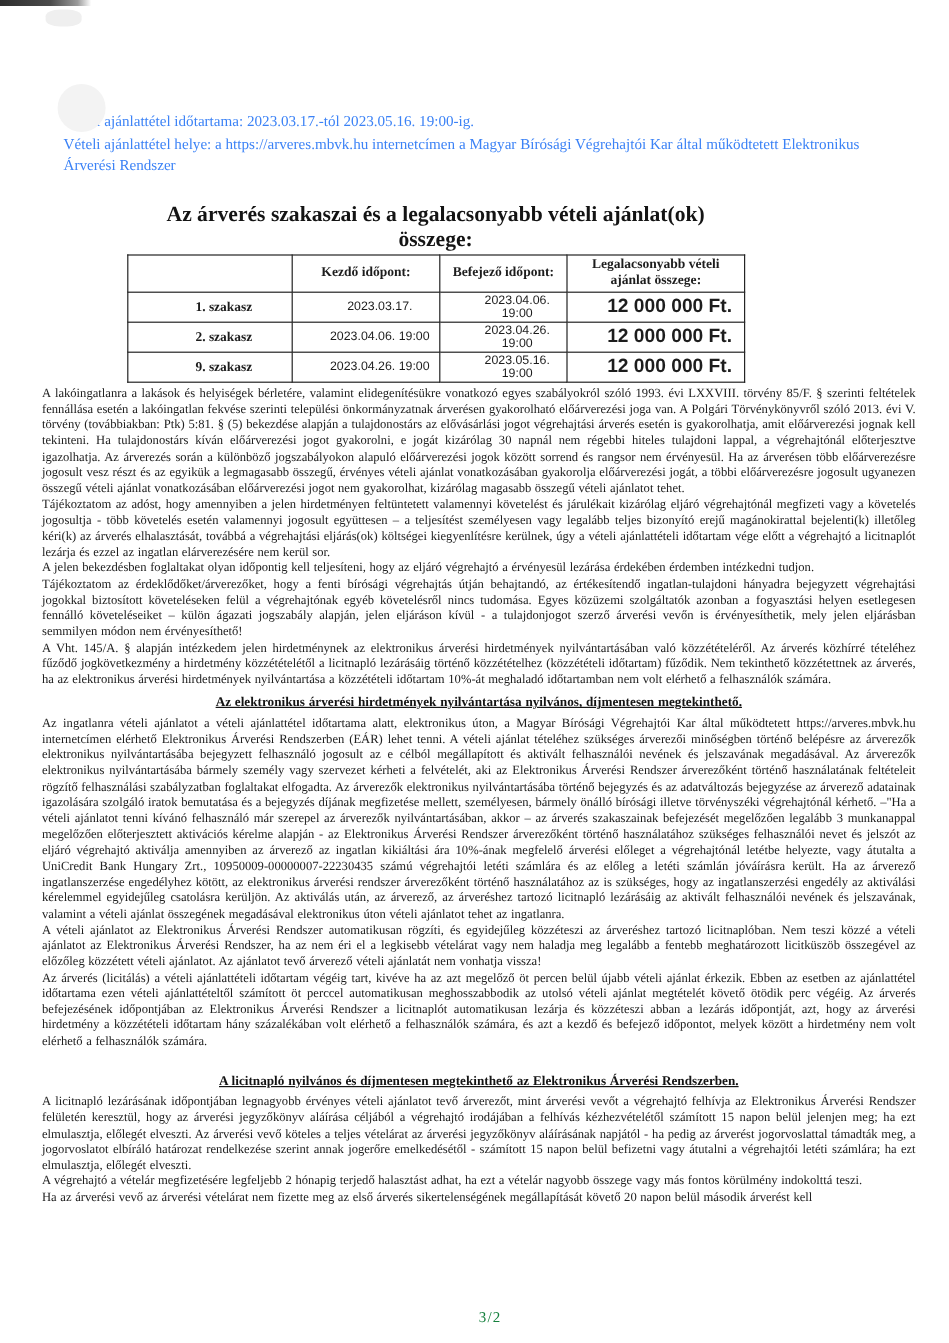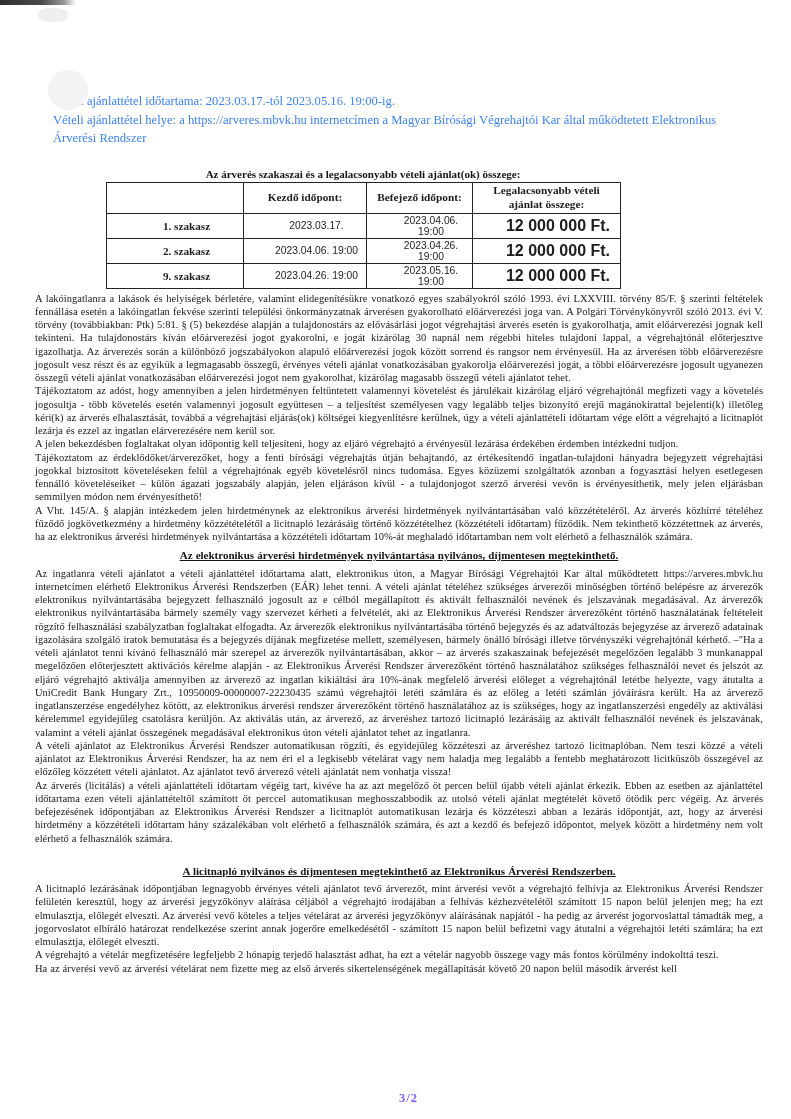--- a/index.html
+++ b/index.html
@@ -17,21 +17,21 @@
   .artifact-smudge1{position:absolute;top:8px;left:38px;width:30px;height:14px;background:#efefef;border-radius:40%;}
   .artifact-smudge2{position:absolute;top:70px;left:48px;width:40px;height:40px;background:#f3f3f3;border-radius:50%;}
 
   .doc-title{
     margin-top:92px;text-align:left;font-weight:normal;
     font-size:12.6px;line-height:18.5px;color:#3b82f6;padding:0 18px;
   }
 
   .table-wrap{width:514px;margin:20px 0 0 71px;}
   .table-caption{
-    text-align:center;font-weight:bold;font-size:11px;color:#141414;margin-bottom:2px;
+    text-align:center;font-weight:bold;font-size:18px;color:#141414;margin-bottom:2px;
   }
   table.stages{border-collapse:collapse;width:514px;table-layout:fixed;}
   table.stages col.c1{width:137px;} table.stages col.c2{width:123px;}
   table.stages col.c3{width:106px;} table.stages col.c4{width:148px;}
   table.stages th, table.stages td{
     border:1.6px solid #242424;text-align:center;vertical-align:middle;
     padding:1px 2px;overflow:hidden;
   }
   table.stages th{font-weight:bold;font-size:11.3px;line-height:13.5px;height:28px;font-family:"Liberation Serif",serif;}
   table.stages td{height:17px;padding-left:25px;}
@@ -44,21 +44,21 @@
     word-spacing:0.4px;
   }
   .body-text p{margin:0;}
   .section-heading{
     text-align:center;font-weight:bold;font-size:11px;color:#141414;
     text-decoration:underline;margin:6px 0 4px 0;
   }
   .section-heading.second{margin-top:20px;}
 
   .page-number{
-    position:absolute;left:399px;top:1091px;font-weight:bold;font-size:12.5px;color:#8b5cf6;
+    position:absolute;left:399px;top:1091px;font-weight:normal;font-size:12.5px;color:#15803d;
     font-family:"Liberation Serif",serif;letter-spacing:1px;
   }
 </style>
 </head>
 <body>
 
 <div class="page">
 
   <div class="artifact-bar"></div>
   <div class="artifact-smudge1"></div>

